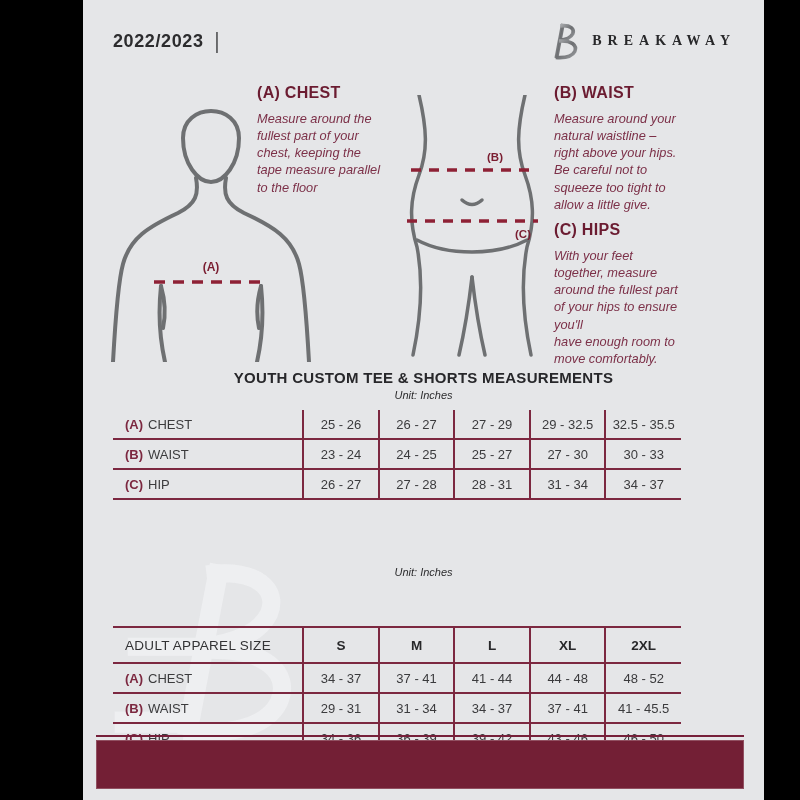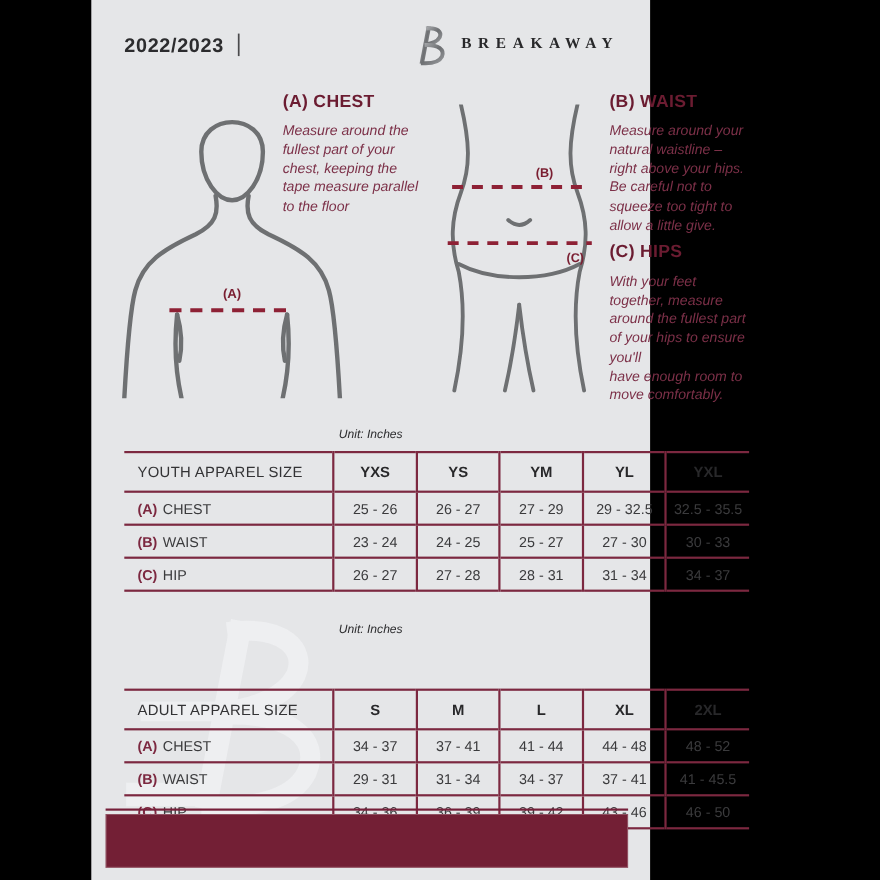--- a/index.html
+++ b/index.html
@@ -1,21 +1,21 @@
 <!DOCTYPE html>
 <html><head>
 <meta charset="utf-8">
 <style>
   html,body{margin:0;padding:0;}
   body{
     width:800px;height:800px;background:#000;position:relative;overflow:hidden;
     font-family:"Liberation Sans", sans-serif;
   }
   .page{
-    position:absolute;left:83px;top:0;width:508px;height:800px;
+    position:absolute;left:83px;top:0;width:681px;height:800px;
     background:#e5e6e8;
   }
   
   .hdr{position:absolute;top:20px;left:30px;right:28px;height:42px;
        display:flex;justify-content:space-between;align-items:center;}
   .hdr-left{display:flex;align-items:center;gap:11px;
        font-weight:700;font-size:18px;letter-spacing:.6px;color:#2c2c2e;}
   .hdr-left .pipe{font-weight:400;color:#4a4a4c;font-size:19px;transform:scaleY(1.15);}
   .hdr-right{display:flex;align-items:center;gap:12px;}
   .brand-txt{font-weight:700;font-size:14px;letter-spacing:6px;color:#28282a;font-family:Liberation Serif, serif;}
@@ -155,40 +155,33 @@
   <svg class="watermark" width="210" height="210" viewBox="0 0 64 64">
     <g fill="none" stroke="#f4f5f7" stroke-linecap="butt" opacity="0.85">
       <path d="M 38 6 L 28 58" stroke-width="6"></path>
       <path d="M 34 9 C 50 7 56 14 53 21 C 50 27 42 30 33 31" stroke-width="5.5"></path>
       <path d="M 32 32 C 52 31 60 39 56 48 C 52 56 40 58 27 57" stroke-width="5.5"></path>
       <path d="M 10 31 L 33 31" stroke-width="5.5"></path>
       <path d="M 6 54 L 28 54" stroke-width="6.5"></path>
     </g>
   </svg>
 
+  <div class="sec-title y-title">YOUTH CUSTOM TEE &amp; SHORTS MEASUREMENTS</div>
   <div class="sec-unit y-unit">Unit: Inches</div>
 
   <table class="size y-table">
     <colgroup>
         <col class="c-label">
         <col class="c-size">
         <col class="c-size">
         <col class="c-size">
         <col class="c-size">
         <col class="c-size">
       </colgroup>
     <tbody>
-        <tr class="head">
-      <td class="collabel">YOUTH APPAREL SIZE</td>
-      <td class="sizehdr">YXS</td>
-      <td class="sizehdr">YS</td>
-      <td class="sizehdr">YM</td>
-      <td class="sizehdr">YL</td>
-      <td class="sizehdr">YXL</td>
-    </tr>
     <tr>
       <td>
         <span class="row-key">(A)</span><span class="row-label">CHEST</span>
       </td>
       <td>25 - 26</td>
       <td>26 - 27</td>
       <td>27 - 29</td>
       <td>29 - 32.5</td>
       <td>32.5 - 35.5</td>
     </tr>

